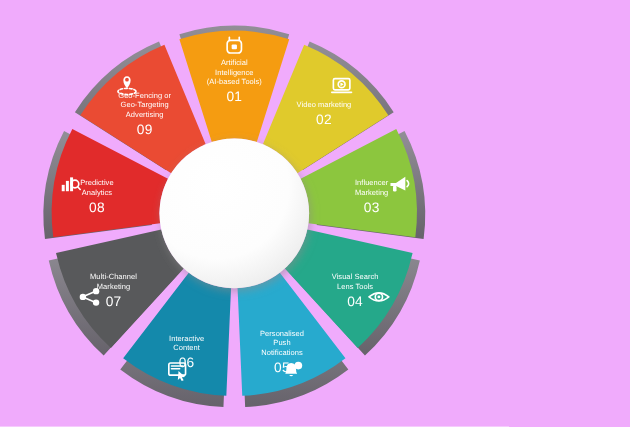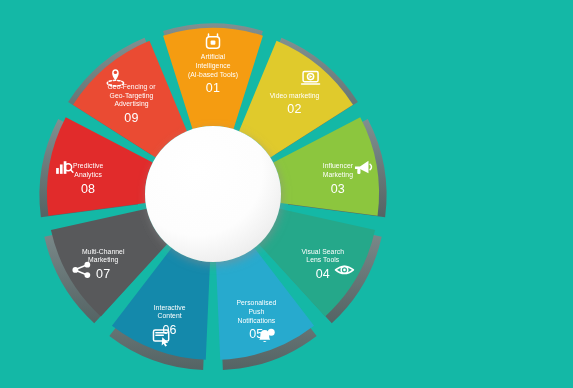--- a/index.html
+++ b/index.html
@@ -14,21 +14,21 @@
     overflow: hidden;
     font-family: "Liberation Sans", sans-serif;
     position: relative;
   }
   #infographic-root {
     position: absolute;
     left: 0;
     top: 0;
     width: 573px;
     height: 388px;
-    background: #14b8a6;
+    background: #f0abfc;
   }
   #wheel-svg {
     position: absolute;
     left: 0;
     top: 0;
     width: 573px;
     height: 388px;
     display: block;
   }
   .seg-label {

